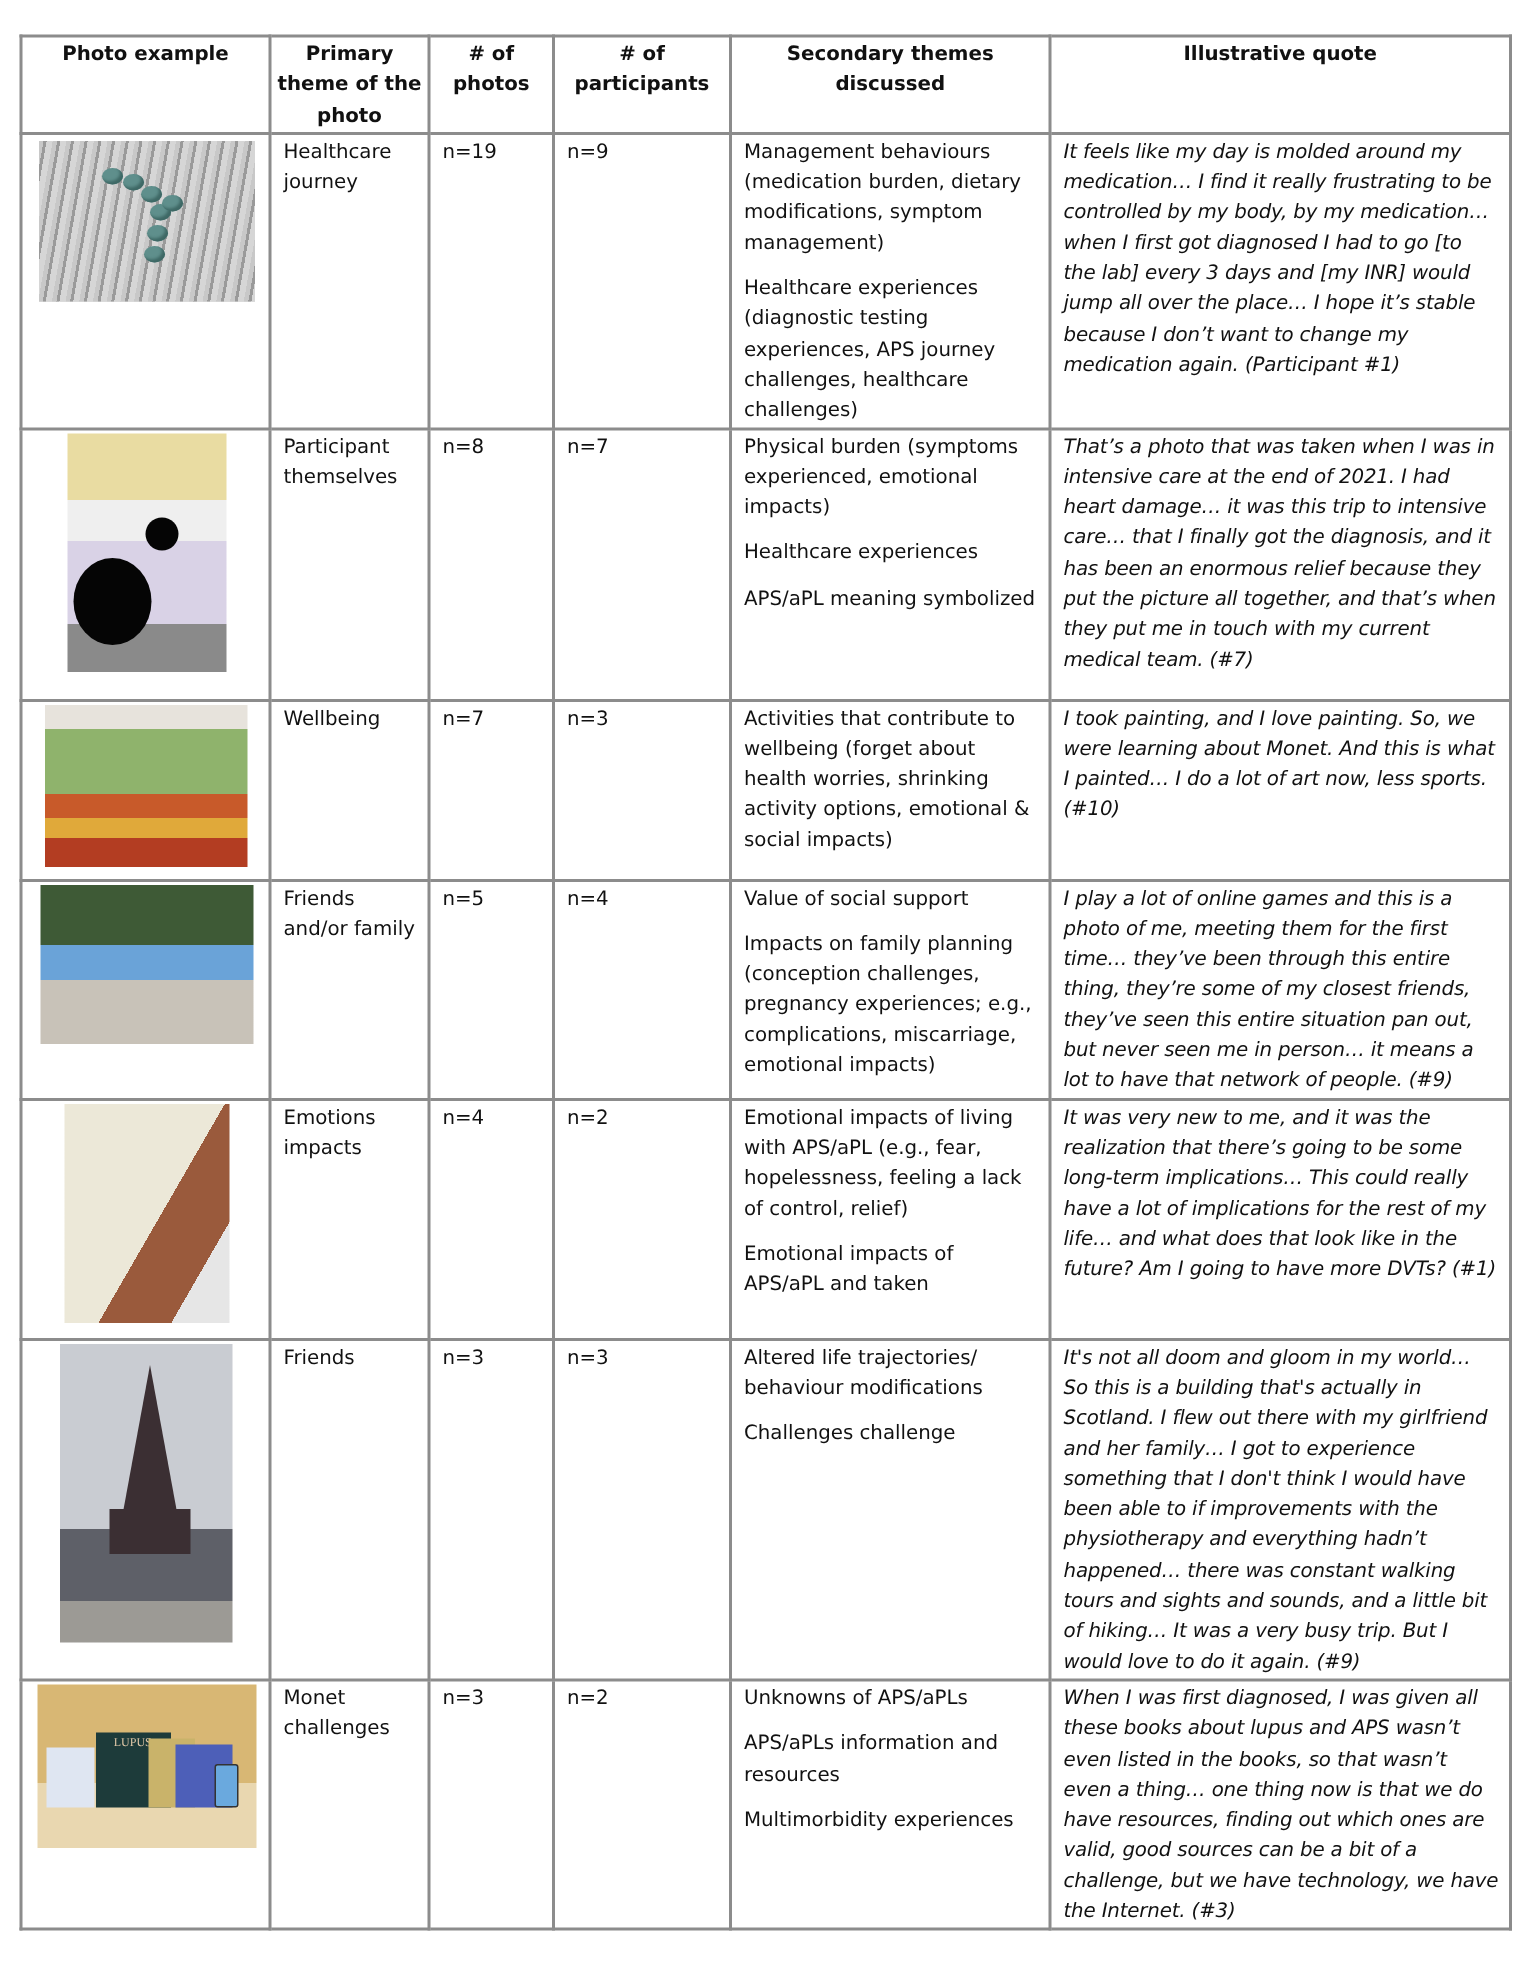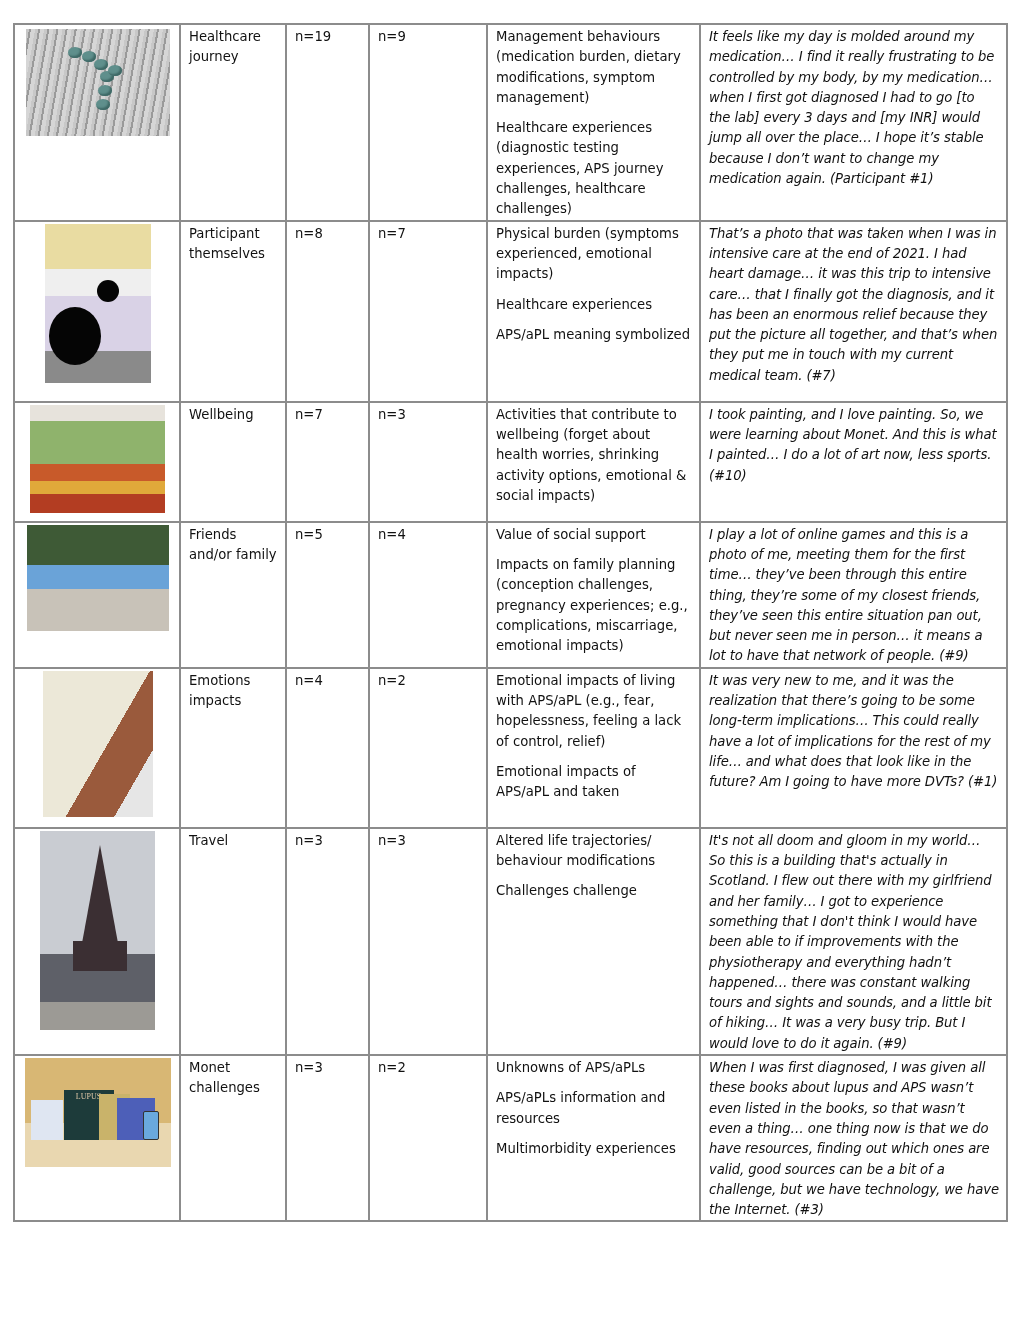--- a/index.html
+++ b/index.html
@@ -65,20 +65,28 @@
 <table class="themes">
   <colgroup>
     <col class="col-photo">
       <col class="col-theme">
       <col class="col-nphotos">
     <col class="col-npart">
       <col class="col-sec">
       <col class="col-quote">
   </colgroup>
   <tbody>
+      <tr class="hdr">
+    <th>Photo example</th>
+    <th>Primary theme of the photo</th>
+    <th># of photos</th>
+    <th># of participants</th>
+    <th>Secondary themes discussed</th>
+    <th>Illustrative quote</th>
+  </tr>
 
   <tr class="r1">
     <td class="photo-cell">
       <div class="photo ph-meds">
         <span class="pill" style="left:42px;top:18px"></span>
         <span class="pill" style="left:56px;top:22px"></span>
         <span class="pill" style="left:68px;top:30px"></span>
         <span class="pill" style="left:74px;top:42px"></span>
         <span class="pill" style="left:72px;top:56px"></span>
         <span class="pill" style="left:70px;top:70px"></span>
@@ -153,21 +161,21 @@
     </td>
     <td class="quote">It was very new to me, and it was the realization that there’s going to be some long-term implications… This could really have a lot of implications for the rest of my life… and what does that look like in the future? Am I going to have more DVTs? (#1)</td>
   </tr>
 
   <tr class="r6">
     <td class="photo-cell">
       <div class="photo ph-tower">
         <span class="spire"></span><span class="base"></span>
       </div>
     </td>
-    <td>Travel</td>
+    <td>Friends</td>
     <td>n=3</td>
     <td>n=3</td>
     <td class="sec">
       <p>Altered life trajectories/ behaviour modifications</p>
       <p>Challenges challenge</p>
     </td>
     <td class="quote">It's not all doom and gloom in my world… So this is a building that's actually in Scotland. I flew out there with my girlfriend and her family… I got to experience something that I don't think I would have been able to if improvements with the physiotherapy and everything hadn’t happened… there was constant walking tours and sights and sounds, and a little bit of hiking… It was a very busy trip. But I would love to do it again. (#9)</td>
   </tr>
 
   <tr class="r7">

